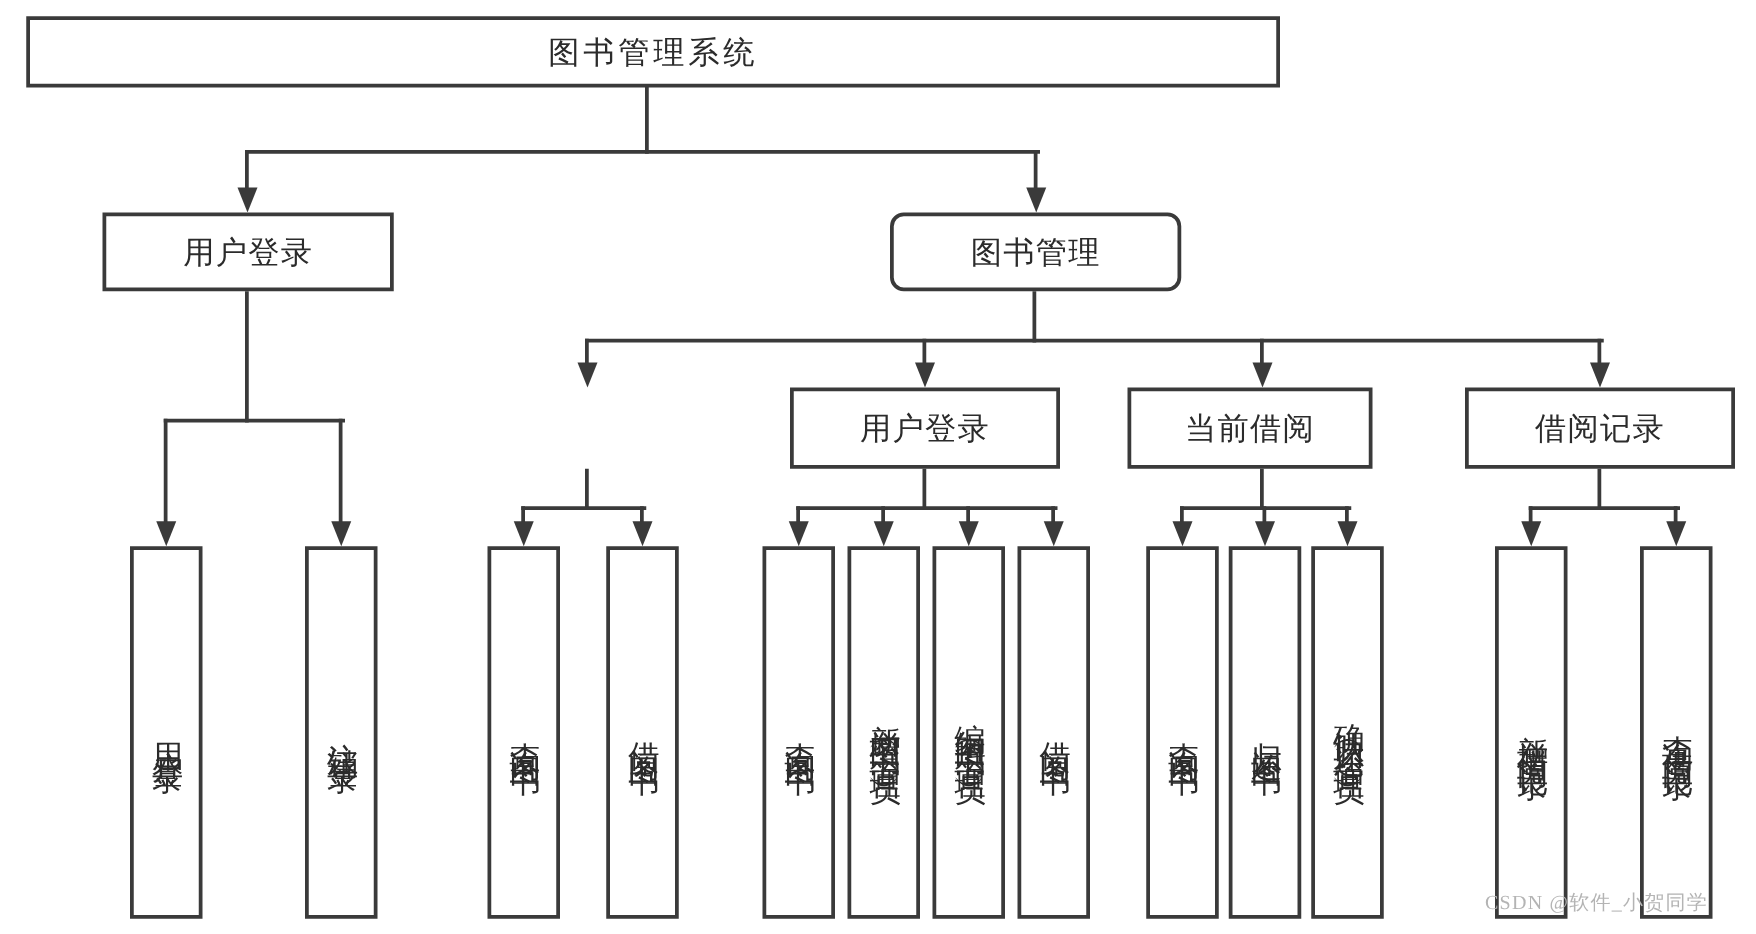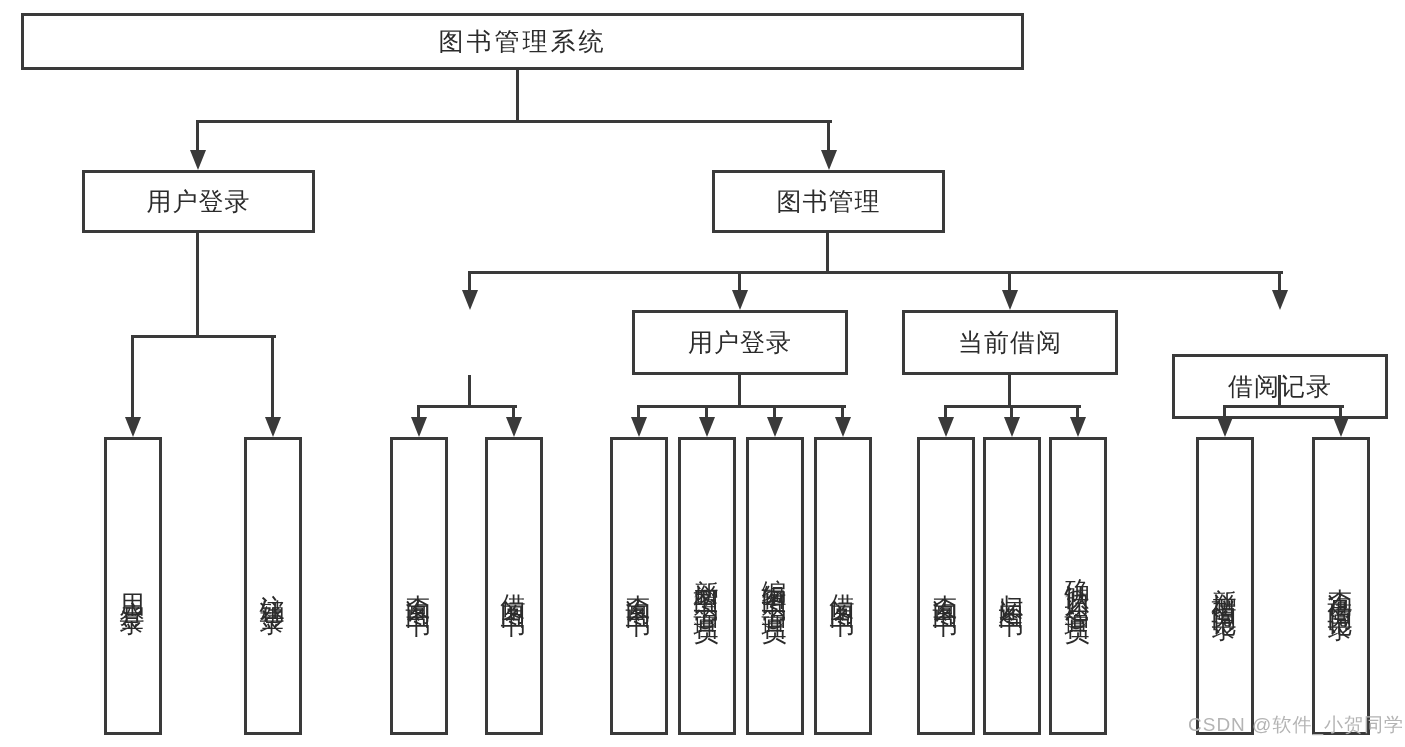--- a/index.html
+++ b/index.html
@@ -6,21 +6,21 @@
     --line:#3a3a3a;
     --text:#2b2b2b;
     --watermark:#b4b4b4;
     --bg:#ffffff;
   }
   html,body{margin:0;padding:0;background:var(--bg);}
   #canvas{
     position:relative;
     width:1405px;height:747px;
     background:var(--bg);
-    font-family:Liberation Sans, sans-serif;
+    font-family:Liberation Serif, serif;
     color:var(--text);
     overflow:hidden;
   }
   .box{
     position:absolute;
     box-sizing:border-box;
     border:3px solid var(--line);
     background:var(--bg);
     display:flex;
     align-items:center;
@@ -42,21 +42,21 @@
   .lh{position:absolute;height:3px;background:var(--line);}
   .ah{
     position:absolute;width:0;height:0;
     border-left:8px solid transparent;
     border-right:8px solid transparent;
     border-top:20px solid var(--line);
   }
   .watermark{
     position:absolute;
     left:1188px;top:712px;
-    font-size:19px;
+    font-size:16px;
     letter-spacing:1px;
     color:var(--watermark);
     z-index:5;
     white-space:nowrap;
   }
 </style>
 </head>
 <body>
 
 <div id="canvas">
@@ -64,43 +64,43 @@
   <div class="box title-box" style="left:21px;top:13px;width:1003px;height:57px;">图书管理系统</div>
 
   <div class="lv" style="left:516px;top:69px;height:54px;"></div>
   <div class="lh" style="left:196px;top:120px;width:636px;"></div>
   <div class="lv" style="left:196px;top:120px;height:32px;"></div>
   <div class="ah" style="left:190px;top:150px;"></div>
   <div class="lv" style="left:827px;top:120px;height:32px;"></div>
   <div class="ah" style="left:821px;top:150px;"></div>
 
   <div class="box" style="left:82px;top:170px;width:233px;height:63px;">用户登录</div>
-  <div class="box" style="left:712px;top:170px;width:233px;height:63px;">图书管理</div>
+  <div class="box" style="left:712px;top:170px;width:233px;height:63px;border-radius:11px;">图书管理</div>
 
   <div class="lv" style="left:196px;top:233px;height:105px;"></div>
   <div class="lh" style="left:131px;top:335px;width:145px;"></div>
   <div class="lv" style="left:131px;top:335px;height:84px;"></div>
   <div class="ah" style="left:125px;top:417px;"></div>
   <div class="lv" style="left:271px;top:335px;height:84px;"></div>
   <div class="ah" style="left:265px;top:417px;"></div>
 
   <div class="lv" style="left:826px;top:233px;height:41px;"></div>
   <div class="lh" style="left:468px;top:271px;width:815px;"></div>
   <div class="lv" style="left:468px;top:271px;height:21px;"></div>
   <div class="ah" style="left:462px;top:290px;"></div>
   <div class="lv" style="left:738px;top:271px;height:21px;"></div>
   <div class="ah" style="left:732px;top:290px;"></div>
   <div class="lv" style="left:1008px;top:271px;height:21px;"></div>
   <div class="ah" style="left:1002px;top:290px;"></div>
   <div class="lv" style="left:1278px;top:271px;height:21px;"></div>
   <div class="ah" style="left:1272px;top:290px;"></div>
 
   <div class="box" style="left:632px;top:310px;width:216px;height:65px;">用户登录</div>
-  <div class="box" style="left:902px;top:310px;width:216px;height:65px;">当前借阅</div>
-  <div class="box" style="left:1172px;top:310px;width:216px;height:65px;margin-top:44px;">借阅记录</div>
+  <div class="box" style="left:902px;top:310px;width:196px;height:65px;">当前借阅</div>
+  <div class="box" style="left:1172px;top:310px;width:216px;height:65px;">借阅记录</div>
 
   <div class="lv" style="left:468px;top:375px;height:33px;"></div>
   <div class="lh" style="left:417px;top:405px;width:100px;"></div>
   <div class="lv" style="left:417px;top:405px;height:14px;"></div>
   <div class="ah" style="left:411px;top:417px;"></div>
   <div class="lv" style="left:512px;top:405px;height:14px;"></div>
   <div class="ah" style="left:506px;top:417px;"></div>
 
   <div class="lv" style="left:738px;top:375px;height:33px;"></div>
   <div class="lh" style="left:637px;top:405px;width:209px;"></div>

